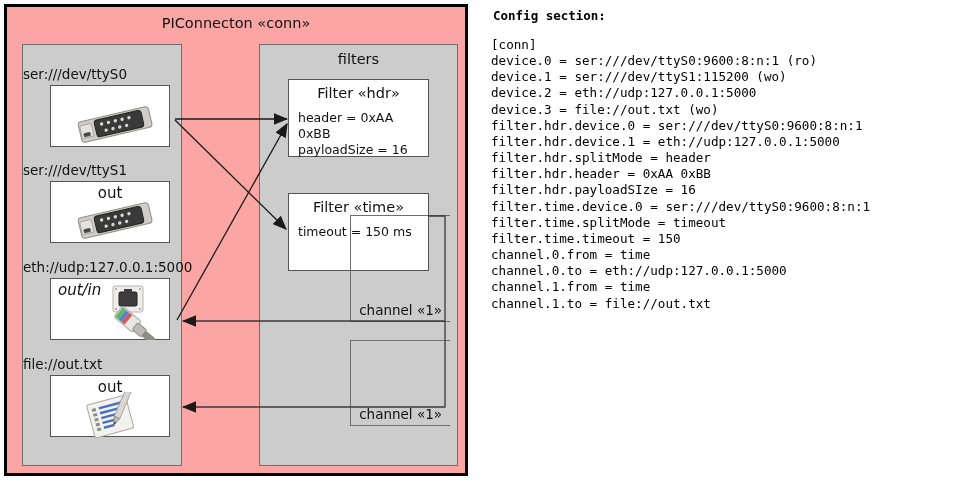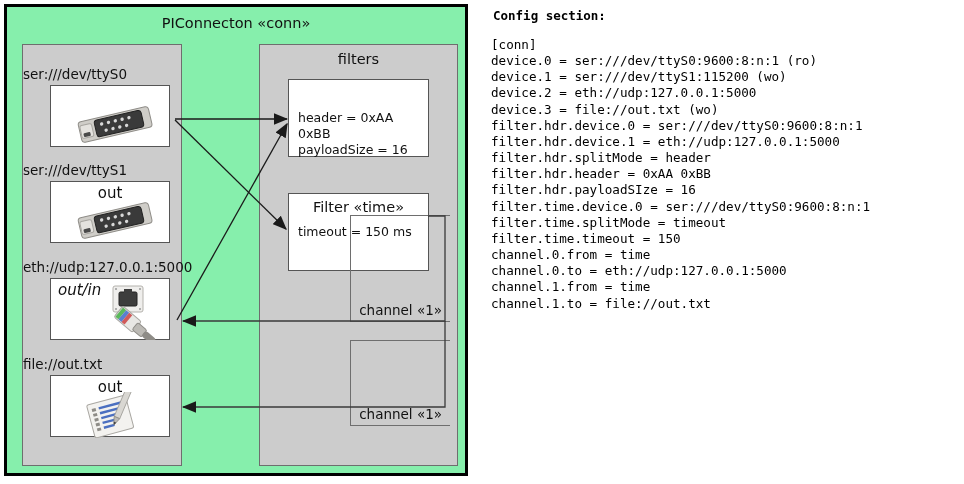--- a/index.html
+++ b/index.html
@@ -4,21 +4,21 @@
 <style>
   html,body{margin:0;padding:0;background:#ffffff;}
   body{
     width:964px;height:484px;position:relative;overflow:hidden;
     font-family:"DejaVu Sans","Liberation Sans",sans-serif;
     -webkit-font-smoothing:antialiased;
   }
   
   #diagram{
     position:absolute;left:4px;top:4px;width:464px;height:472px;
-    border:3px solid #000;background:#86efac;box-sizing:border-box;
+    border:3px solid #000;background:#fca5a5;box-sizing:border-box;
   }
   #diagram-title{
     position:absolute;left:0;top:8px;width:100%;text-align:center;
     font-size:14.5px;color:#111;
   }
   
   .panel{
     position:absolute;background:#cccccc;border:1.6px solid #6e6e6e;
     box-sizing:border-box;
   }
@@ -183,20 +183,21 @@
           </g>
         </g>
       </svg>
     </div>
   </div>
 
   <div class="panel" id="filters-panel">
     <div class="panel-title">filters</div>
 
     <div class="filter-box" style="left:28px;top:34px;width:141px;height:78px;">
+      <div class="filter-title">Filter «hdr»</div>
       <div class="filter-props">
         <div>header = 0xAA 0xBB</div>
         <div>payloadSize = 16</div>
       </div>
     </div>
 
     <div class="filter-box" style="left:28px;top:148px;width:141px;height:78px;">
       <div class="filter-title">Filter «time»</div>
       <div class="filter-props">
         <div>timeout = 150 ms</div>

